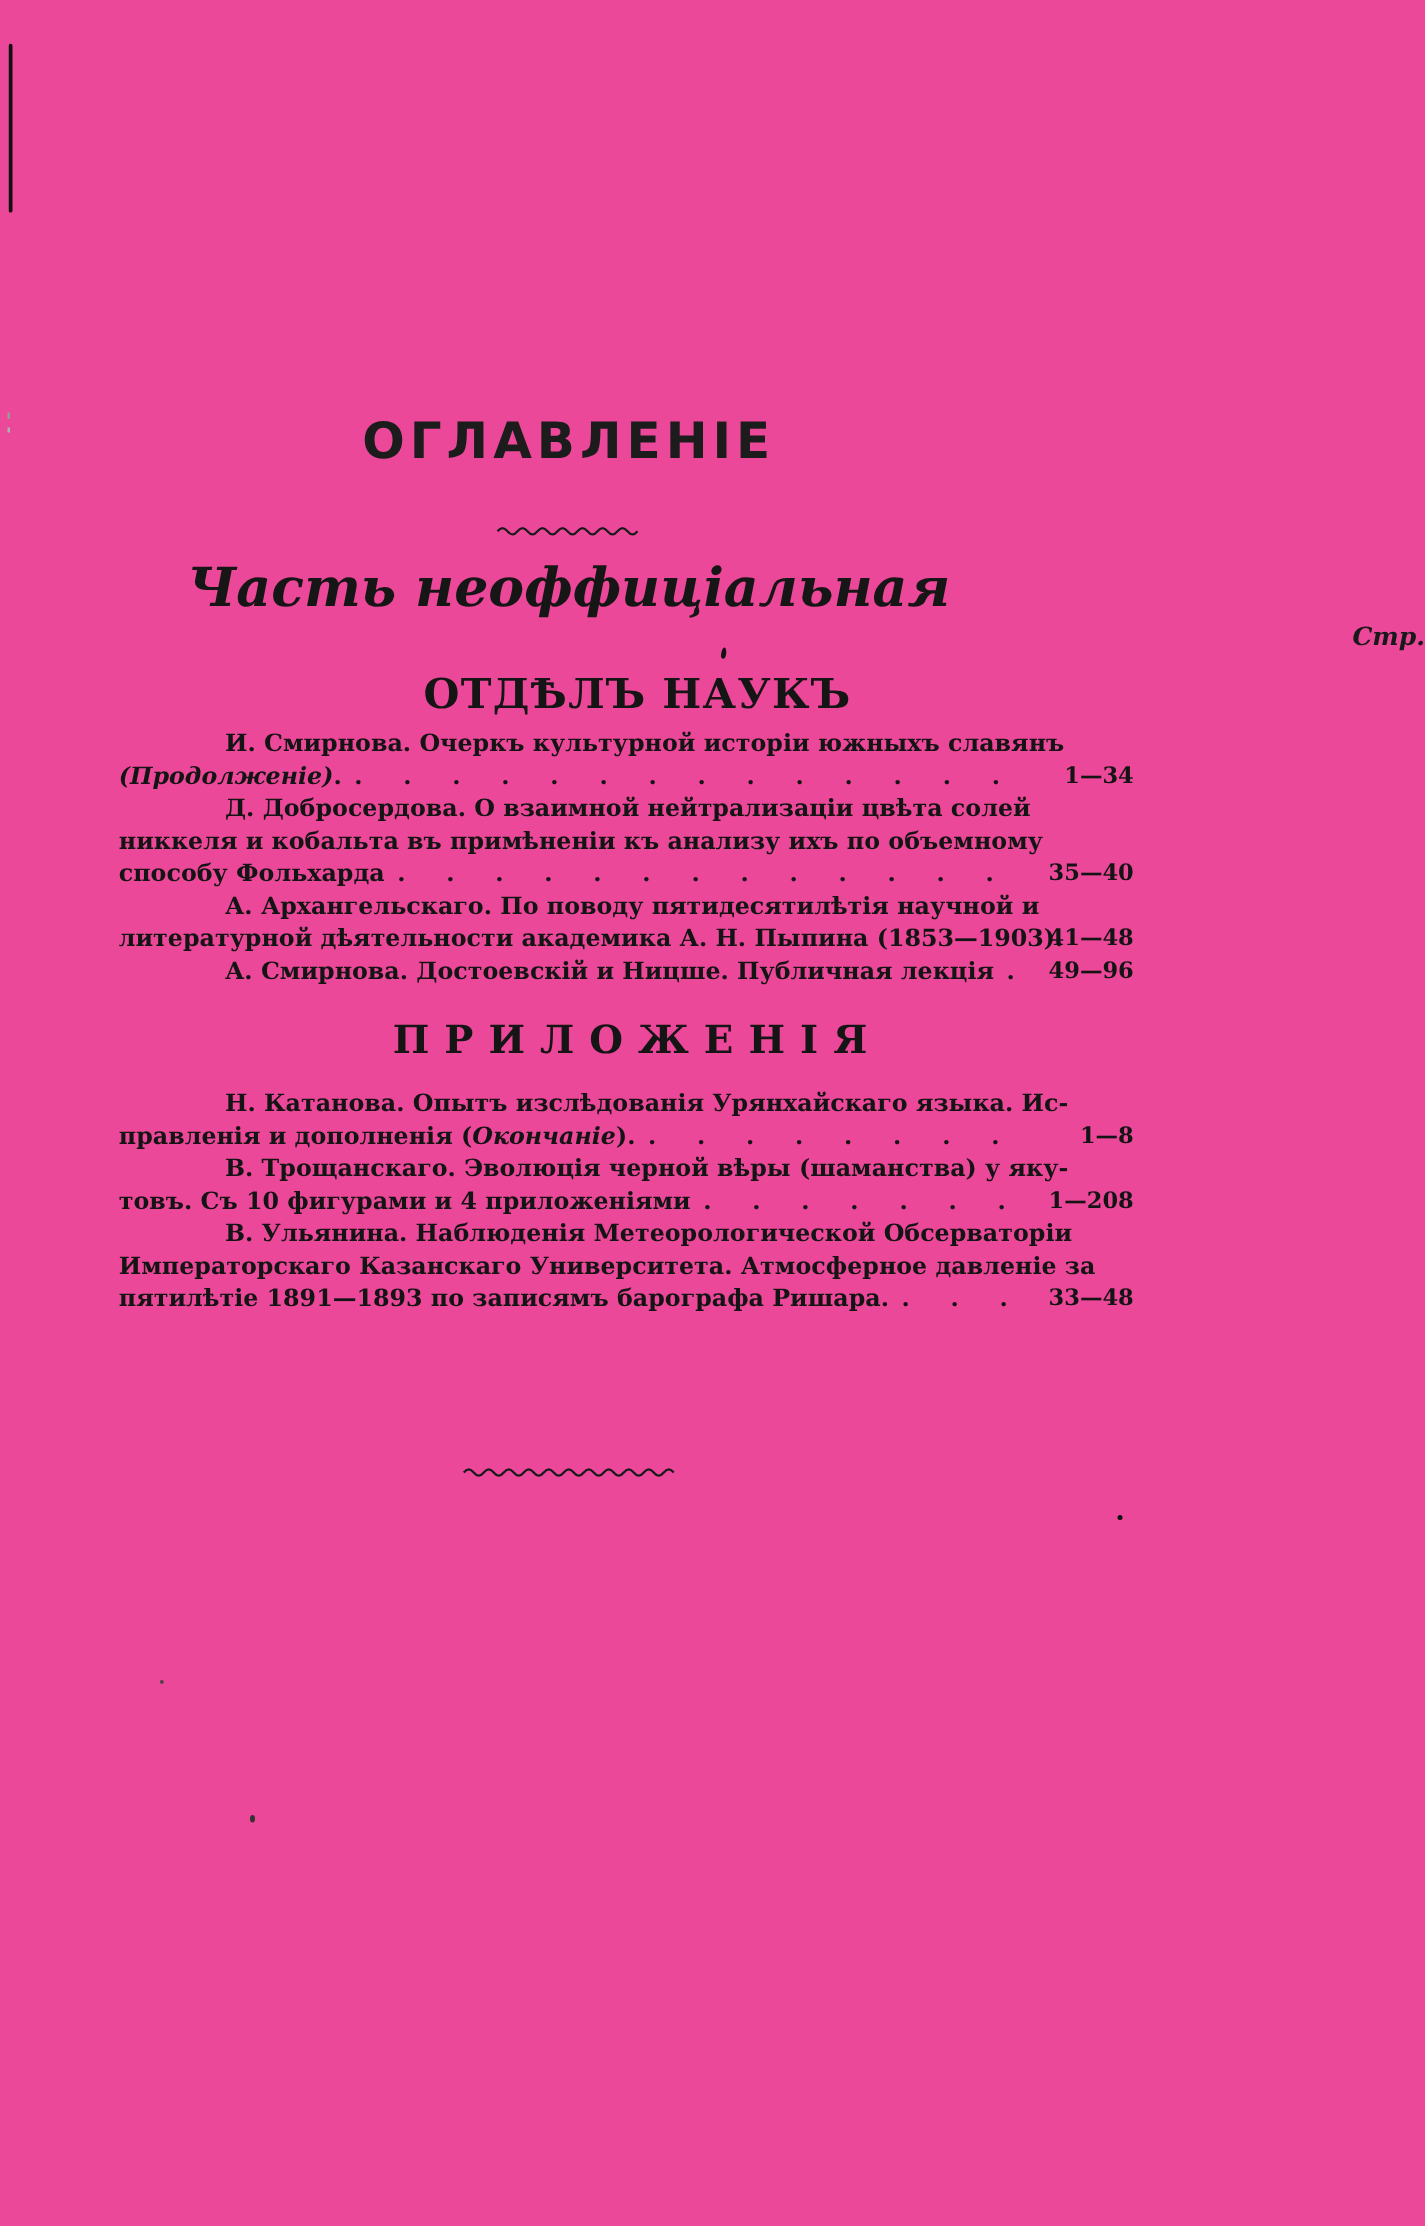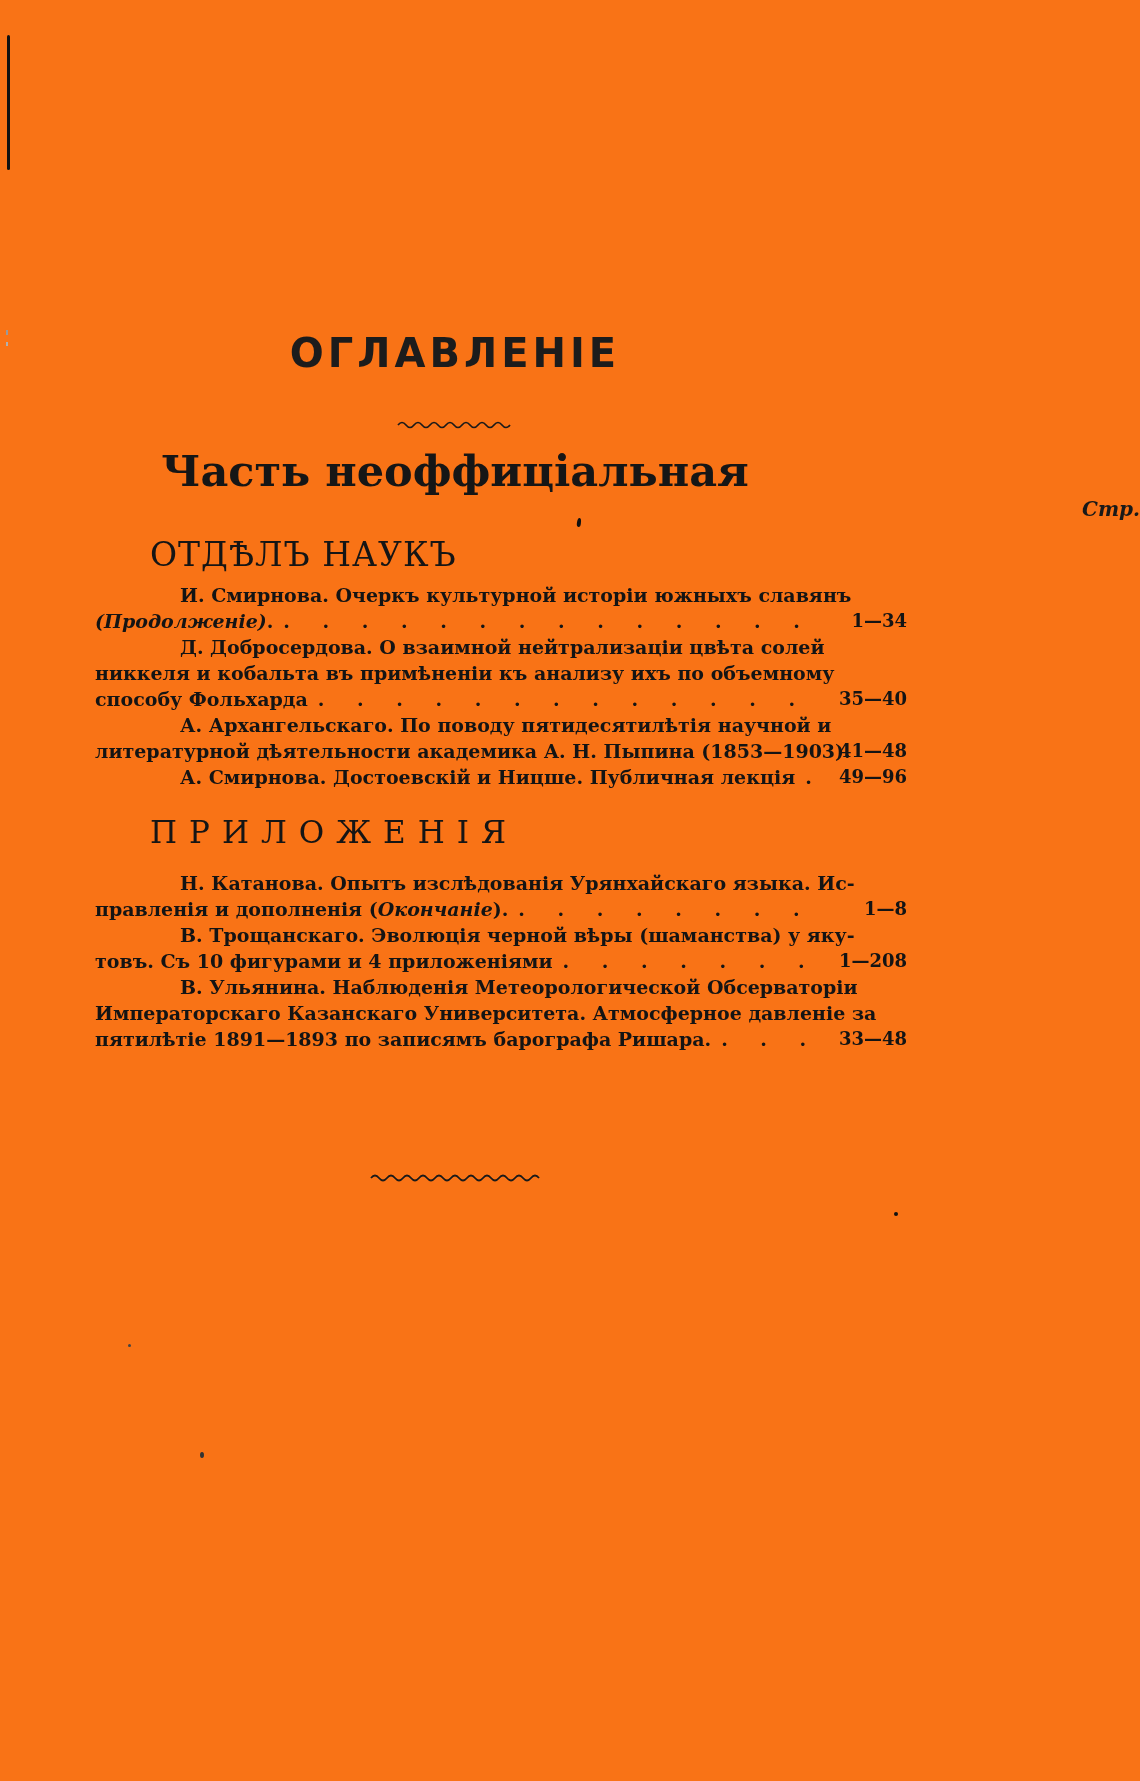--- a/index.html
+++ b/index.html
@@ -1,21 +1,21 @@
 <!DOCTYPE html>
 <html><head>
 <meta charset="utf-8">
 <style>
   * { margin:0; padding:0; box-sizing:border-box; }
   html,body { background:#e8e8e6; }
   .page {
     position:relative;
     width:1140px; height:1781px;
     margin:0 auto;
-    background:#f97316;
+    background:#ec4899;
     color:#191919;
     font-family:"DejaVu Serif", serif;
     overflow:hidden;
   }
   .content { position:relative; padding:0 0 0 95px; width:100%; }
 
   .doc-title {
     padding-top:330px;
     width:720px;
     text-align:center;
@@ -28,35 +28,36 @@
   }
   .squiggle-wrap { width:720px; text-align:center; margin-top:40px; height:14px; }
   .doc-subtitle {
     margin-top:18px;
     width:720px;
     text-align:center;
     font-weight:700;
     font-size:43px;
     line-height:46px;
     color:#161616;
+    font-style:italic;
   }
   .page-col-label {
     width:1140px;
     margin-left:-95px;
     text-align:right;
     font-style:italic;
     font-weight:700;
     font-size:20px;
     line-height:26px;
     margin-top:2px;
   }
   .section-heading {
     width:720px;
-    text-align:left;
-    font-weight:400;
+    text-align:center;
+    font-weight:700;
     font-size:33px;
     line-height:30px;
     margin-top:18px;
     margin-left:55px;
     letter-spacing:1px;
     color:#151515;
   }
   .section-heading.spaced { letter-spacing:12px; font-size:31px; margin-top:26px; line-height:32px; }
 
   .entries { margin-top:12px; width:720px; }

